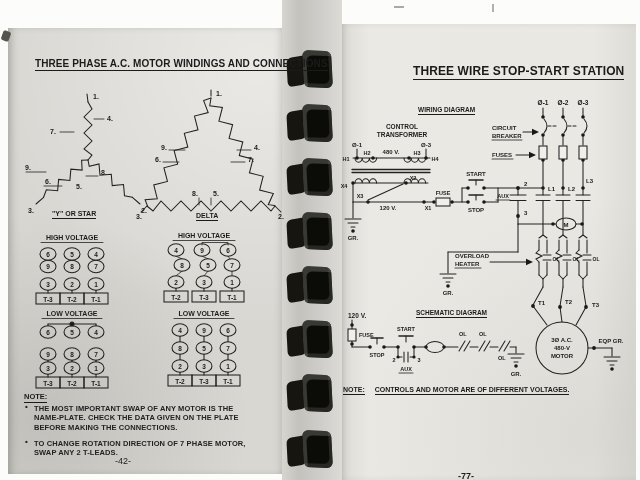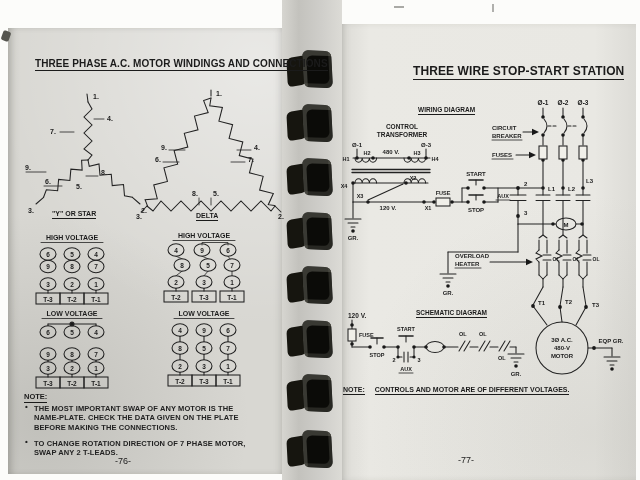--- a/index.html
+++ b/index.html
@@ -294,21 +294,21 @@
       <text x="46" y="75.5">T-3</text>
       <text x="70" y="75.5">T-1</text>
   </g>
 </svg>
 
 <div class="lbl ul" style="left:24px;top:392px;font-size:7.5px">NOTE:</div>
 <div class="lbl" style="left:24px;top:404px;width:222px;white-space:normal;font-weight:700">
   <div class="note-item"><span class="bullet">•</span><span>THE MOST IMPORTANT SWAP OF ANY MOTOR IS THE NAME-PLATE. CHECK THE DATA GIVEN ON THE PLATE BEFORE MAKING THE CONNECTIONS.</span></div>
   <div class="note-item"><span class="bullet">•</span><span>TO CHANGE ROTATION DIRECTION OF 7 PHASE MOTOR, SWAP ANY 2 T-LEADS.</span></div>
 </div>
-<div class="lbl" style="left:115px;top:456px;font-size:9px;font-weight:400">-76-</div>
+<div class="lbl" style="left:115px;top:456px;font-size:9px;font-weight:400">-42-</div>
 
 <div class="lbl ul" style="left:413px;top:64px;font-size:12px;letter-spacing:.1px">THREE WIRE STOP-START STATION</div>
 <div class="lbl ul" style="left:418px;top:106px;font-size:6.5px">WIRING DIAGRAM</div>
 <div class="lbl ul" style="left:416px;top:309px;font-size:6.5px">SCHEMATIC DIAGRAM</div>
 
 <svg style="left:340px;top:85px" width="296" height="335" viewBox="0 0 296 335">
 
   <g font-size="6.5" text-anchor="middle">
     <text x="203" y="20">Ø-1</text>
     <text x="223" y="20">Ø-2</text>
@@ -629,13 +629,13 @@
     <text x="139" y="251">OL</text>
     <text x="158" y="275">OL</text>
   </g>
   <text x="176" y="291" font-size="6" text-anchor="middle">GR.</text>
 </svg>
 
 <div class="lbl" style="left:343px;top:386px;font-size:7px">
   <span class="ul">NOTE:</span>
   <span class="ul" style="margin-left:8px">CONTROLS AND MOTOR ARE OF DIFFERENT VOLTAGES.</span>
 </div>
-<div class="lbl" style="left:458px;top:455px;font-size:9px;font-weight:400">-77-</div>
+<div class="lbl" style="left:458px;top:471px;font-size:9px;font-weight:700">-77-</div>
 
 </body></html>

